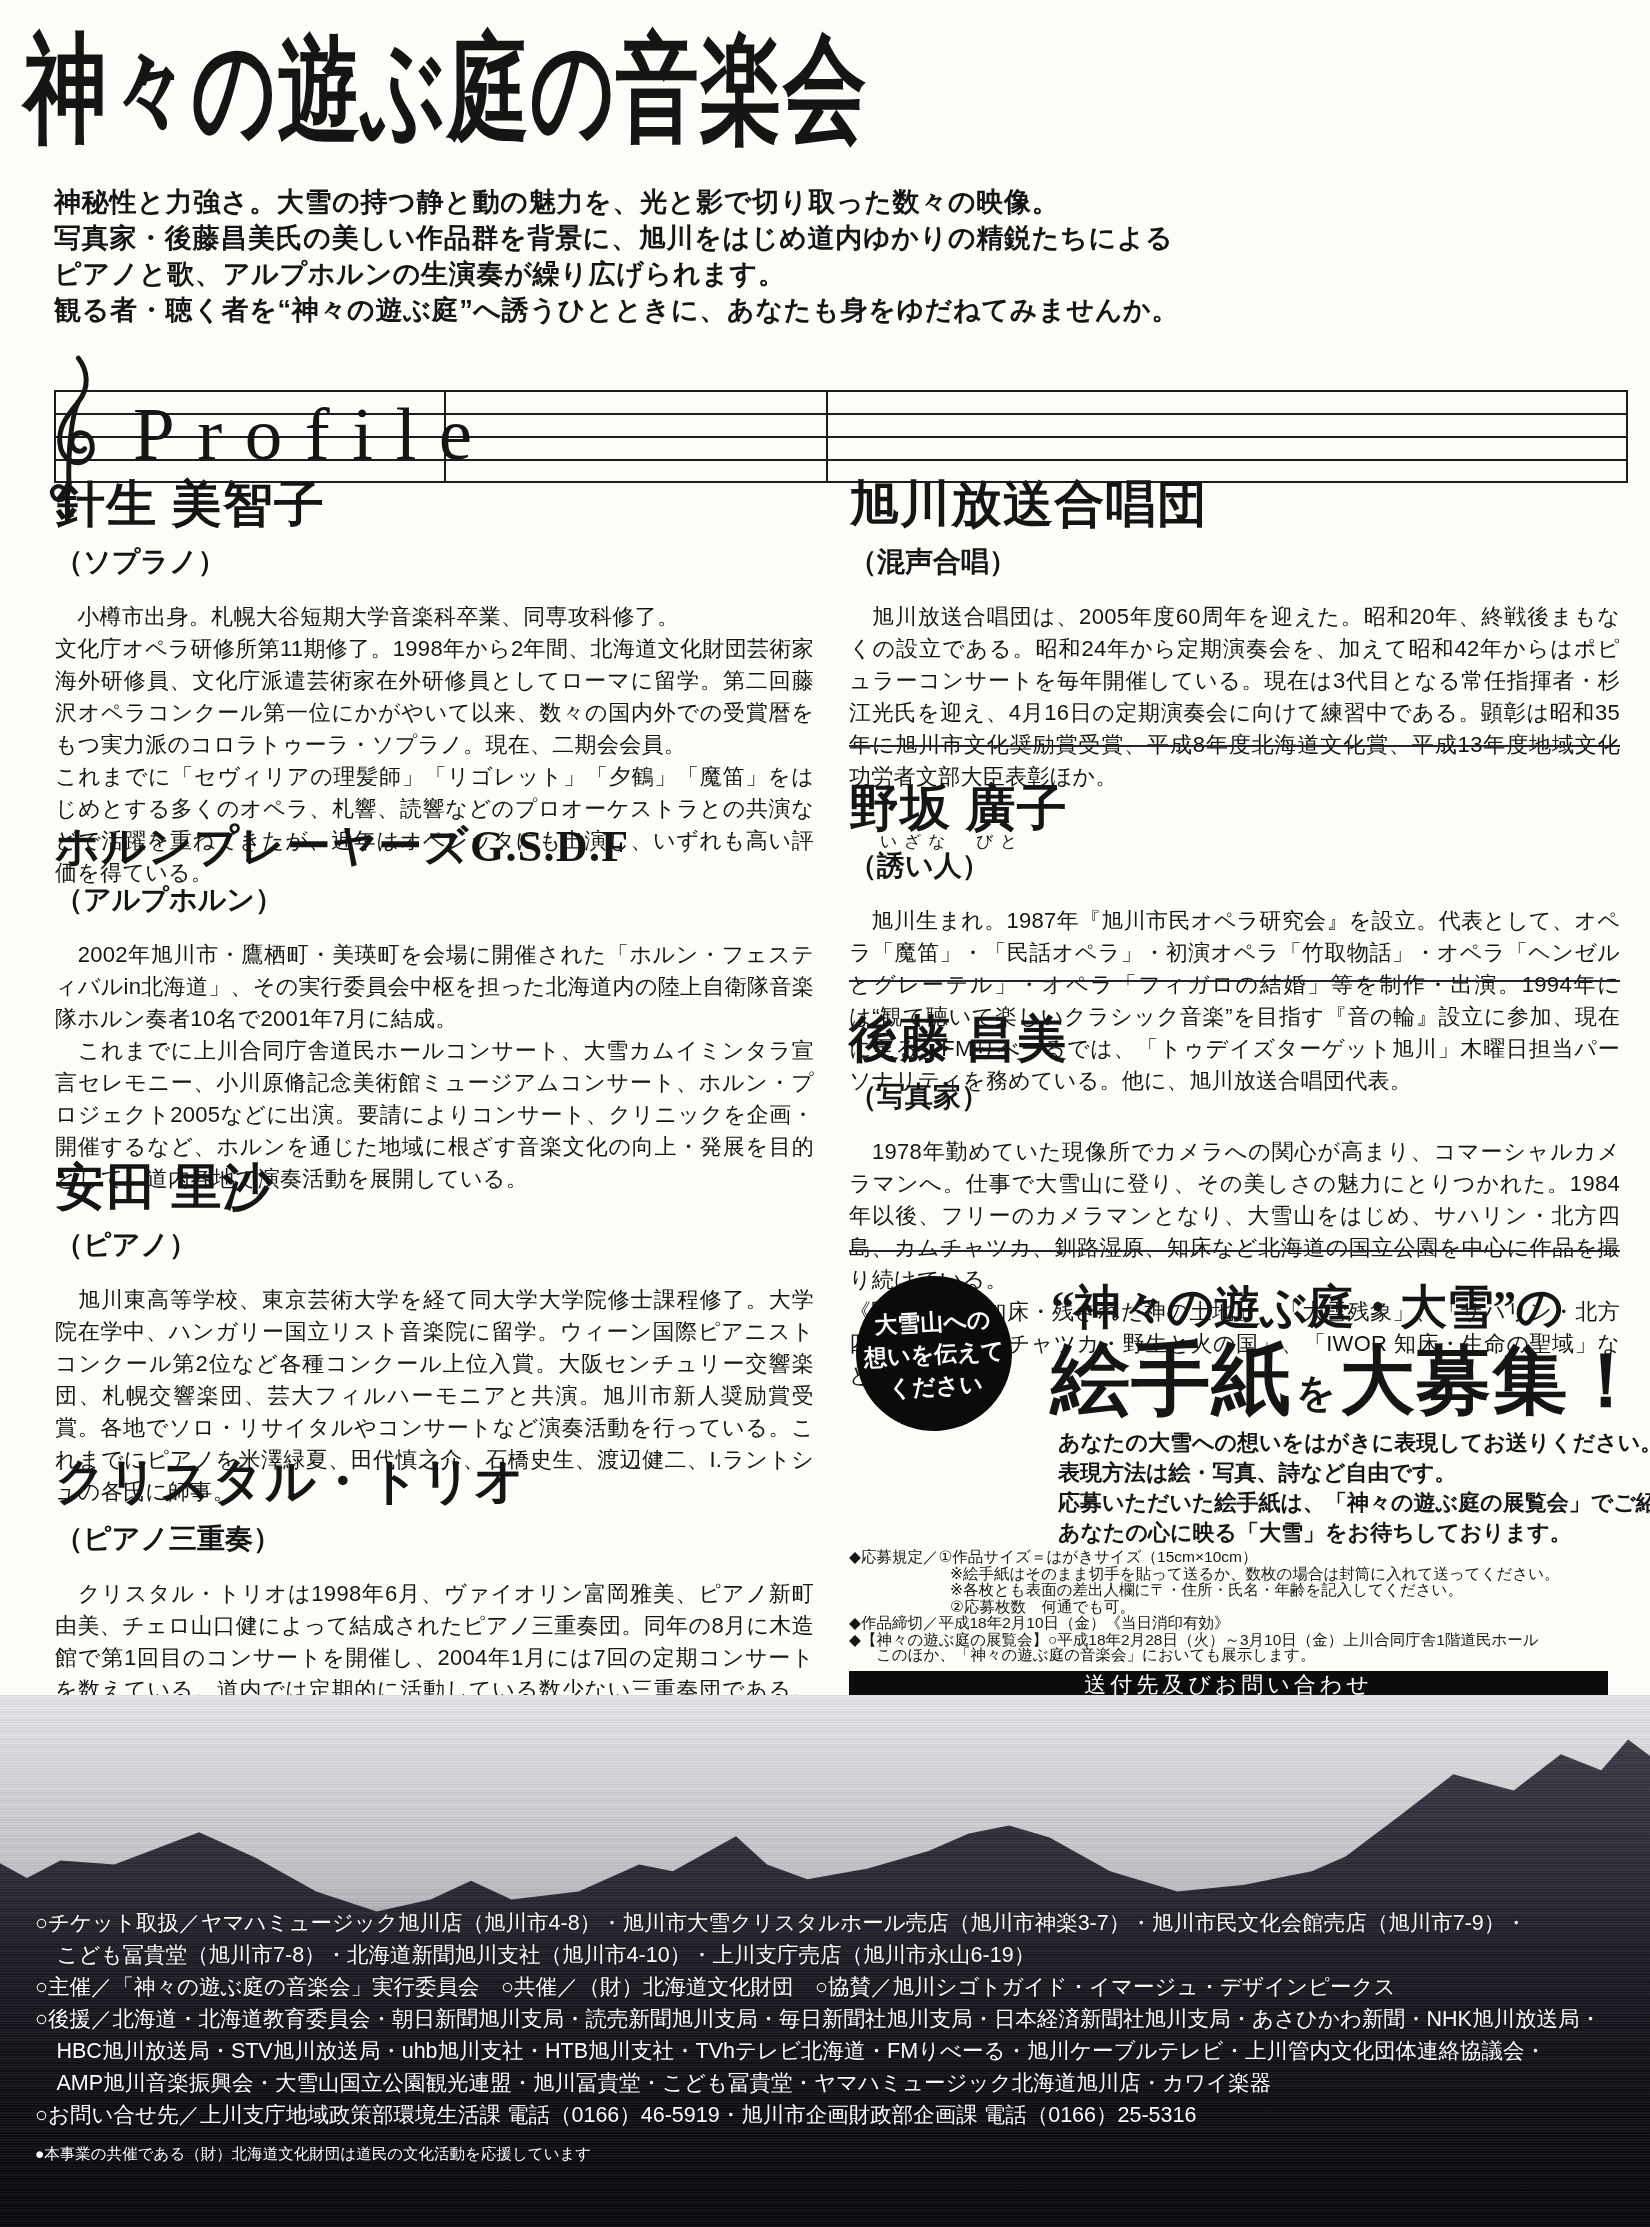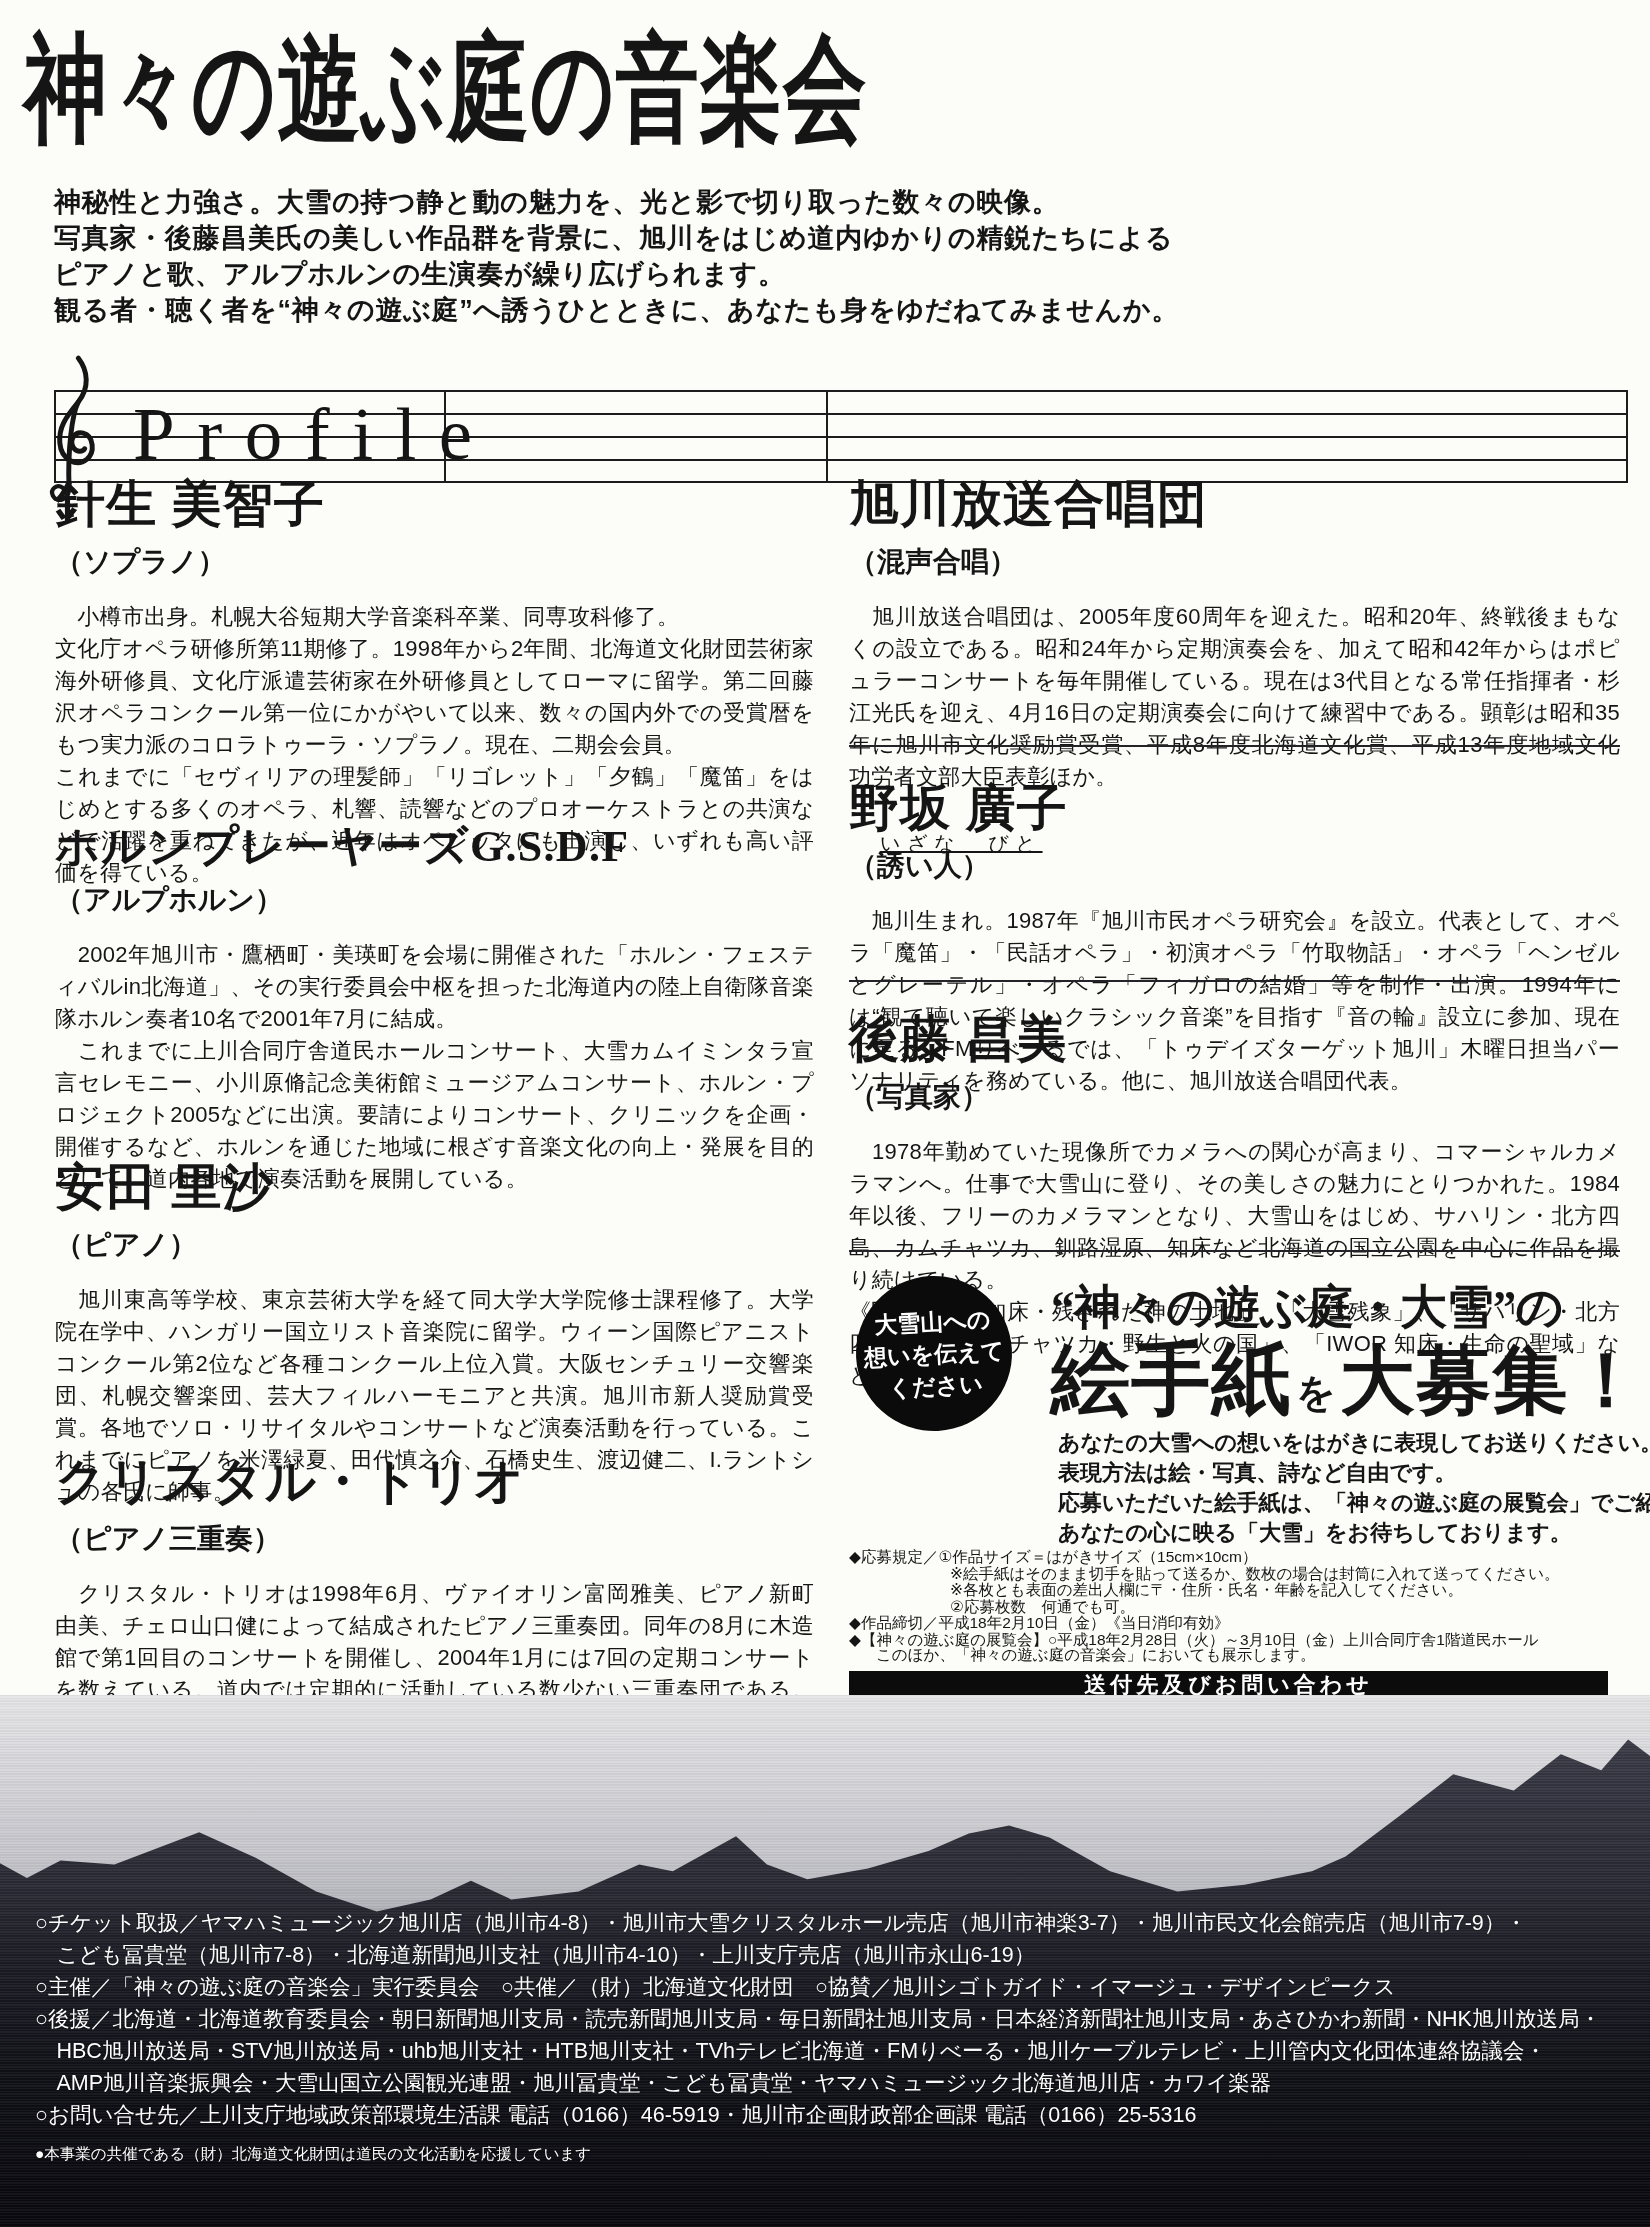--- a/index.html
+++ b/index.html
@@ -28,22 +28,22 @@
   
   .col-left{position:absolute;left:55px;top:471px;width:759px;height:1224px;}
   .col-right{position:absolute;left:849px;top:471px;width:771px;height:1224px;}
   .sec{position:absolute;left:0;right:0;}
   .sec-head{display:flex;align-items:baseline;gap:5.4px;white-space:nowrap;flex-direction:column;}
   .sec-name{font-family:"Liberation Serif","DejaVu Serif",serif;font-size:50px;font-weight:bold;letter-spacing:1.3px;}
   .sec-role{font-family:"Liberation Serif","DejaVu Serif",serif;font-size:28px;font-weight:bold;}
   .sec-body{margin-top:20px;font-size:22px;line-height:32px;text-align:justify;letter-spacing:0.3px;}
   .sec-body p{margin:0;}
   .ruby-note{position:relative;}
-  .ruby-note .rb{position:absolute;top:-17.5px;left:31px;font-size:20px;font-weight:normal;
-                 font-family:"Liberation Sans","DejaVu Sans",sans-serif;letter-spacing:6.7px;white-space:nowrap;text-decoration:underline;}
+  .ruby-note .rb{position:absolute;top:-17.5px;left:31px;font-size:17px;font-weight:normal;
+                 font-family:"Liberation Sans","DejaVu Sans",sans-serif;letter-spacing:6.7px;white-space:nowrap;}
   .hrule{position:absolute;left:0;right:0;height:2px;background:#242428;}
   .r1{top:274px}.r2{top:509px}.r3{top:779px}
 
   
   .recruit{position:absolute;left:849px;top:1275px;width:771px;height:444px;}
   .badge{position:absolute;left:6.7px;top:1.3px;width:156px;height:155px;background:#0b0b0b;border-radius:50%;
          display:flex;flex-direction:column;align-items:center;justify-content:center;
          color:#fff;font-size:23px;font-weight:bold;line-height:32px;transform:rotate(-3deg);
          text-align:center;white-space:nowrap;}
   .headline-top{position:absolute;left:202px;top:1.3px;font-family:"Liberation Serif","DejaVu Serif",serif;
@@ -52,21 +52,21 @@
                  font-family:"Liberation Serif","DejaVu Serif",serif;font-weight:bold;}
   .hl-big{font-size:79px;letter-spacing:1.3px;}
   .hl-small{font-size:39px;margin:0 4px;}
   .hl-tail{font-size:75px;letter-spacing:1.3px;}
   .recruit-body{position:absolute;left:209px;top:153px;font-size:22px;font-weight:bold;line-height:30px;white-space:nowrap;}
   .rules{position:absolute;left:0px;top:274px;font-size:15.5px;line-height:16.5px;white-space:nowrap;}
   .rules div{margin:0;}
   .rules .ind1{padding-left:101px;}
   .rules .ind2{padding-left:27px;font-family:Liberation Mono, monospace;}
   .send-banner{position:absolute;left:0;top:396px;right:12px;height:28px;background:#0c0c0c;color:#fff;
-               display:flex;align-items:center;justify-content:center;font-size:22px;font-weight:bold;letter-spacing:4px;}
+               display:flex;align-items:center;justify-content:center;font-size:22px;font-weight:normal;letter-spacing:4px;}
   .contact{position:absolute;left:0;top:435px;font-size:21px;font-weight:bold;line-height:26px;white-space:nowrap;}
 
   
   .photo{position:absolute;left:0;top:1695px;width:1651px;height:532px;
          background:linear-gradient(#e6e6e9 0%,#c6c6cc 30%,#9d9da6 55%,#84848e 75%);}
   .photo svg{position:absolute;left:0;top:0;}
   .scanlines{position:absolute;inset:0;background:repeating-linear-gradient(0deg,rgba(255,255,255,0.05) 0 1.3px,rgba(0,0,0,0.04) 1.3px 2.7px);}
   .footer-text{position:absolute;left:35px;top:212px;width:1588px;color:#ffffff;
                font-size:21.5px;line-height:32px;white-space:nowrap;text-shadow:0 0 2px rgba(0,0,0,.6);}
   .footer-note{margin-top:6.7px;font-size:15.5px;}

